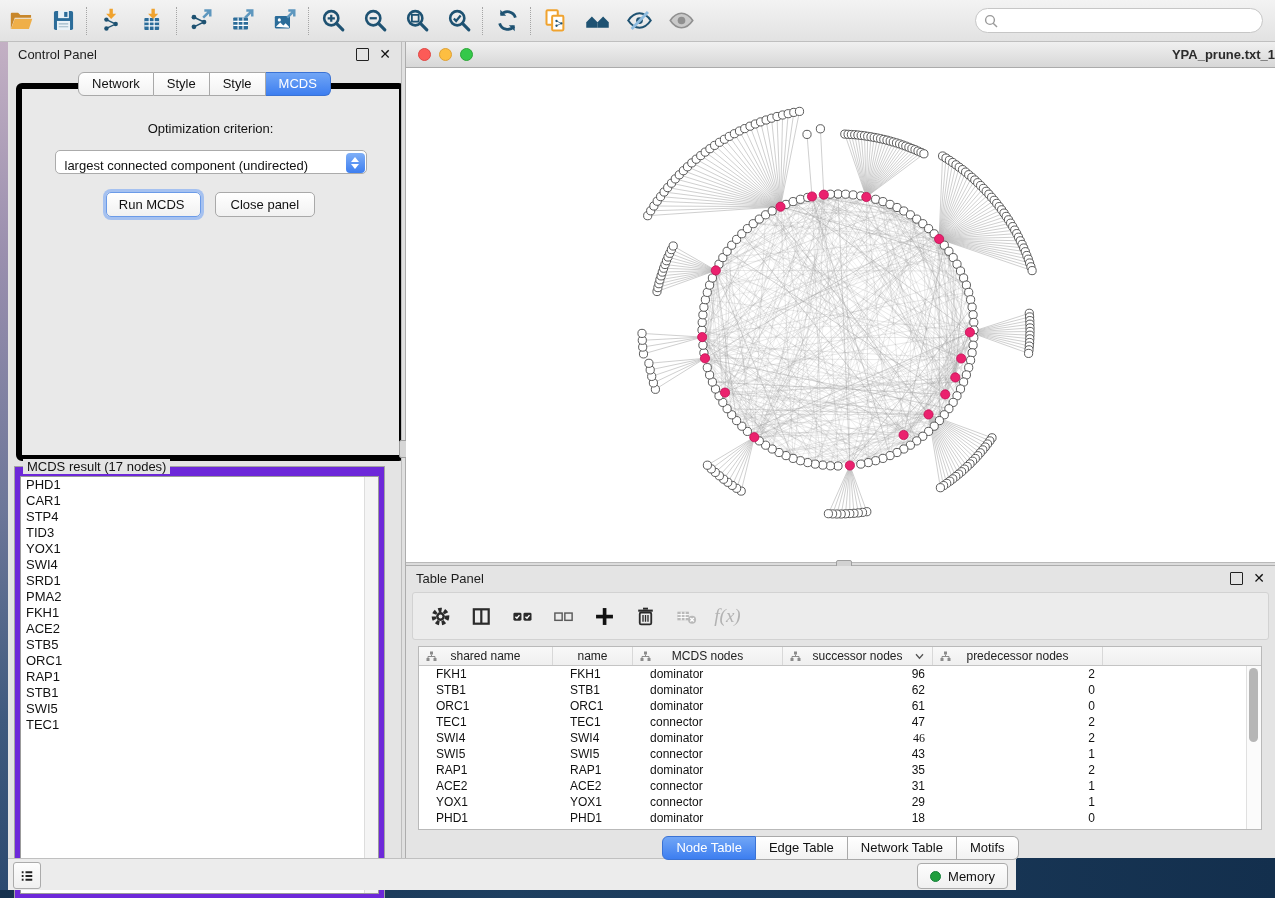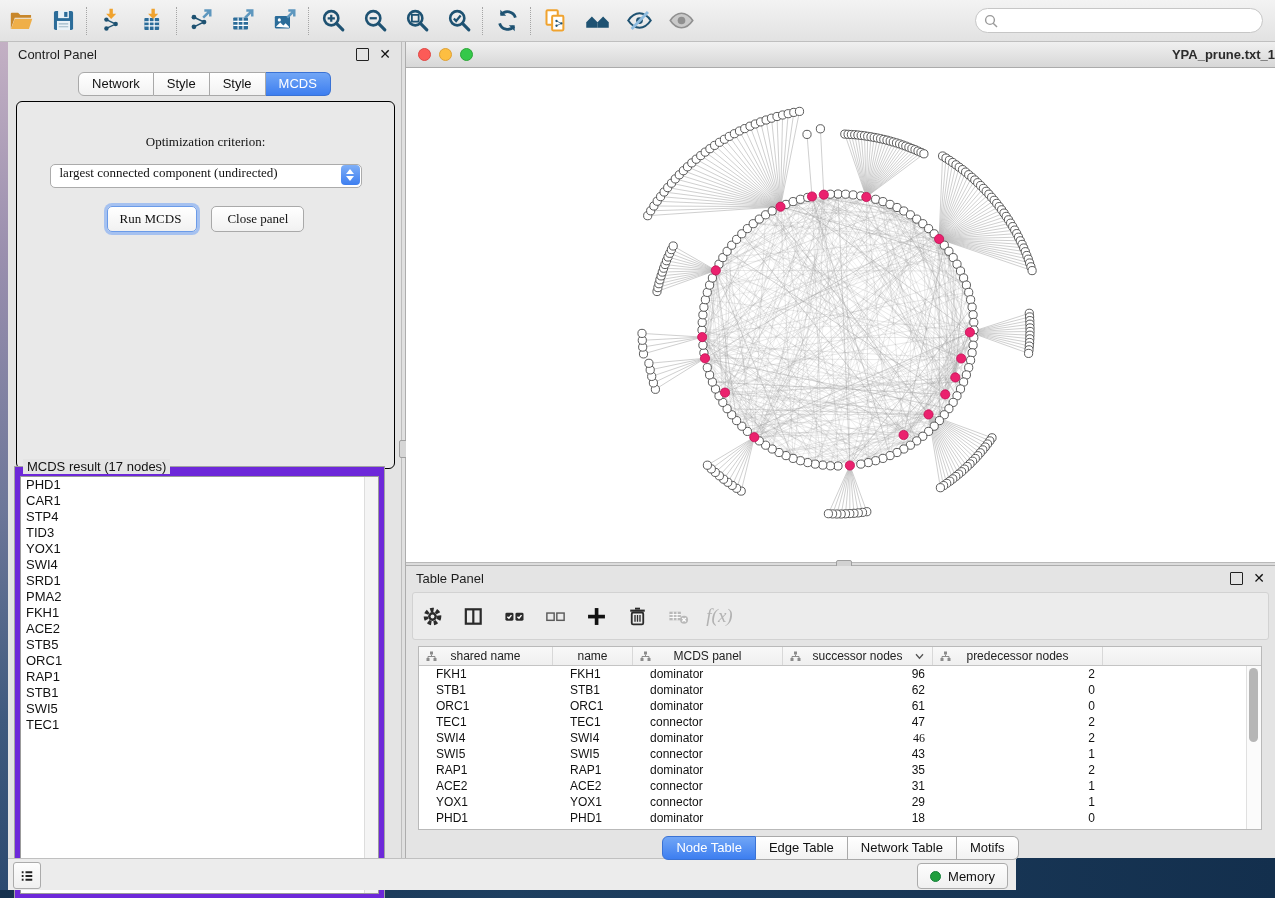--- a/index.html
+++ b/index.html
@@ -27,25 +27,25 @@
   .control-panel{position:absolute;left:0;top:0;width:393px;height:816px;background:#E4E4E4;box-sizing:border-box;}
   .v-splitter{position:absolute;left:393px;top:0;width:5px;height:816px;background:#E0E0E0;border-left:1px solid #BDBDBD;border-right:1px solid #ADADAD;box-sizing:border-box;cursor:col-resize;}
   .v-grip{position:absolute;left:-3px;top:398px;width:9px;height:16px;background:#D6D6D6;border:1px solid #9F9F9F;border-radius:2px;}
   .seg{display:flex;justify-content:center;position:relative;z-index:2;}
   .seg .seg-btn{background:linear-gradient(#FFFFFF,#F2F2F2);border:1px solid #A9A9A9;border-left:none;
     padding:4px 13px;font-size:13px;color:#111;cursor:pointer;font-family:inherit;line-height:14px;}
   .seg .seg-btn:first-child{border-left:1px solid #A9A9A9;border-radius:6px 0 0 6px;}
   .seg .seg-btn:last-child{border-radius:0 6px 6px 0;}
   .seg .seg-btn.active{background:linear-gradient(#71A6F6,#3D7EF0);color:#fff;border-color:#3A72D4;}
   .cp-tabs{position:absolute;left:0;top:30px;width:100%;}
-  .cp-content{position:absolute;left:8px;top:59px;width:377px;height:366px;background:#E9E9E9;
-    border:1px solid #000000;border-radius:6px;font-family:Liberation Serif, serif;}
+  .cp-content{position:absolute;left:8px;top:41px;width:377px;height:366px;background:#E9E9E9;
+    border:6px solid #000000;border-radius:6px;}
   .opt-label{margin-top:32px;text-align:center;font-size:13px;color:#111;}
   .opt-select{margin:14px auto 0 auto;width:312px;height:24px;background:#fff;border:1px solid #ABABAB;border-radius:5px;
-    display:flex;align-items:flex-start;box-sizing:border-box;cursor:pointer;position:relative;}
+    display:flex;align-items:flex-end;box-sizing:border-box;cursor:pointer;position:relative;}
   .opt-select .sel-text{flex:1;font-size:13px;color:#111;padding-left:9px;white-space:nowrap;overflow:hidden;}
   .stepper{width:19px;height:20px;margin-right:1px;border-radius:4px;background:linear-gradient(#7FAFF7,#3D7EF0);
     display:flex;flex-direction:column;align-items:center;justify-content:center;gap:2px;}
   .stepper .up{width:0;height:0;border-left:4px solid transparent;border-right:4px solid transparent;border-bottom:5px solid #fff;}
   .stepper .dn{width:0;height:0;border-left:4px solid transparent;border-right:4px solid transparent;border-top:5px solid #fff;}
   .btn-row{display:flex;justify-content:center;gap:14px;margin-top:18px;}
   .mac-btn{background:linear-gradient(#FFFFFF,#F1F1F1);border:1px solid #A9A9A9;border-radius:5px;
     font-size:13px;color:#111;padding:4px 15px;cursor:pointer;font-family:inherit;}
   .mac-btn.focused{box-shadow:0 0 0 3px rgba(110,160,245,.55);border-color:#6B9BE8;padding-left:12px;}
   .mcds-fieldset{position:absolute;left:6px;top:424px;width:371px;height:434px;border:1px solid #A3A3A3;box-sizing:border-box;background:#6d28d9;}
@@ -63,21 +63,21 @@
   .light.red{background:#FC5B57;border:1px solid #DF4744;}
   .light.yellow{background:#FDBE41;border:1px solid #DEA135;}
   .light.green{background:#35C84A;border:1px solid #2BA637;}
   .net-title{position:absolute;left:0;right:0;text-align:right;font-size:13px;font-weight:600;color:#2b2b2b;}
   .net-canvas{position:relative;width:869px;height:494px;background:#fff;overflow:hidden;}
   .h-splitter{position:absolute;left:0;top:520px;width:869px;height:4px;background:#DCDCDC;border-top:1px solid #B9B9B9;border-bottom:1px solid #ADADAD;box-sizing:border-box;cursor:row-resize;}
   .h-grip{position:absolute;left:430px;top:-3px;width:14px;height:9px;background:#D2D2D2;border:1px solid #9F9F9F;border-radius:2px;}
   
   .table-panel{position:absolute;left:0;top:524px;width:869px;height:292px;background:#E4E4E4;}
   .tp-toolbar{position:absolute;left:6px;top:26px;width:857px;height:48px;background:#ECECEC;border:1px solid #D2D2D2;
-    border-radius:3px;display:flex;align-items:center;padding-left:0;box-sizing:border-box;gap:2px;}
+    border-radius:3px;display:flex;align-items:center;padding-left:8px;box-sizing:border-box;gap:2px;}
   .tp-slot{width:39px;height:40px;display:flex;align-items:center;justify-content:center;cursor:pointer;}
   .tp-fx{font-family:"Liberation Serif","DejaVu Serif",serif;font-style:italic;font-size:19px;color:#B2B2B2;}
   .data-table{position:absolute;left:12px;top:80px;width:844px;height:184px;background:#fff;border:1px solid #B9B9B9;box-sizing:border-box;overflow:hidden;}
   .thead{display:flex;height:19px;background:linear-gradient(#F8F8F8,#EFEFEF);border-bottom:1px solid #C4C4C4;box-sizing:border-box;}
   .th{position:relative;display:flex;align-items:center;justify-content:center;font-size:12px;color:#222;
     border-right:1px solid #D8D8D8;box-sizing:border-box;cursor:pointer;gap:5px;}
   .th .col-icon{position:absolute;left:7px;top:4px;}
   .th .sort{position:absolute;right:8px;top:6px;}
   .trow{display:flex;height:16px;align-items:center;cursor:default;}
   .td{font-size:12px;color:#111;box-sizing:border-box;white-space:nowrap;overflow:hidden;}
@@ -1274,21 +1274,21 @@
               <div class="th" style="width: 80px;">
                 <span>name</span>
               </div>
               <div class="th" style="width: 150px;">
                 <svg class="col-icon" width="11" height="11" viewBox="0 0 11 11">
                   <rect x="4" y="0.5" width="3" height="3" fill="#8A8A8A"></rect>
                   <rect x="0.5" y="7" width="3" height="3" fill="#8A8A8A"></rect>
                   <rect x="7.5" y="7" width="3" height="3" fill="#8A8A8A"></rect>
                   <path d="M5.5 3.5v2M2 7V5.5h7V7" stroke="#8A8A8A" fill="none"></path>
                 </svg>
-                <span>MCDS panel</span>
+                <span>MCDS nodes</span>
               </div>
               <div class="th" style="width: 150px;">
                 <svg class="col-icon" width="11" height="11" viewBox="0 0 11 11">
                   <rect x="4" y="0.5" width="3" height="3" fill="#8A8A8A"></rect>
                   <rect x="0.5" y="7" width="3" height="3" fill="#8A8A8A"></rect>
                   <rect x="7.5" y="7" width="3" height="3" fill="#8A8A8A"></rect>
                   <path d="M5.5 3.5v2M2 7V5.5h7V7" stroke="#8A8A8A" fill="none"></path>
                 </svg>
                 <span>successor nodes</span>
                 <svg class="sort" width="9" height="7" viewBox="0 0 9 7">

